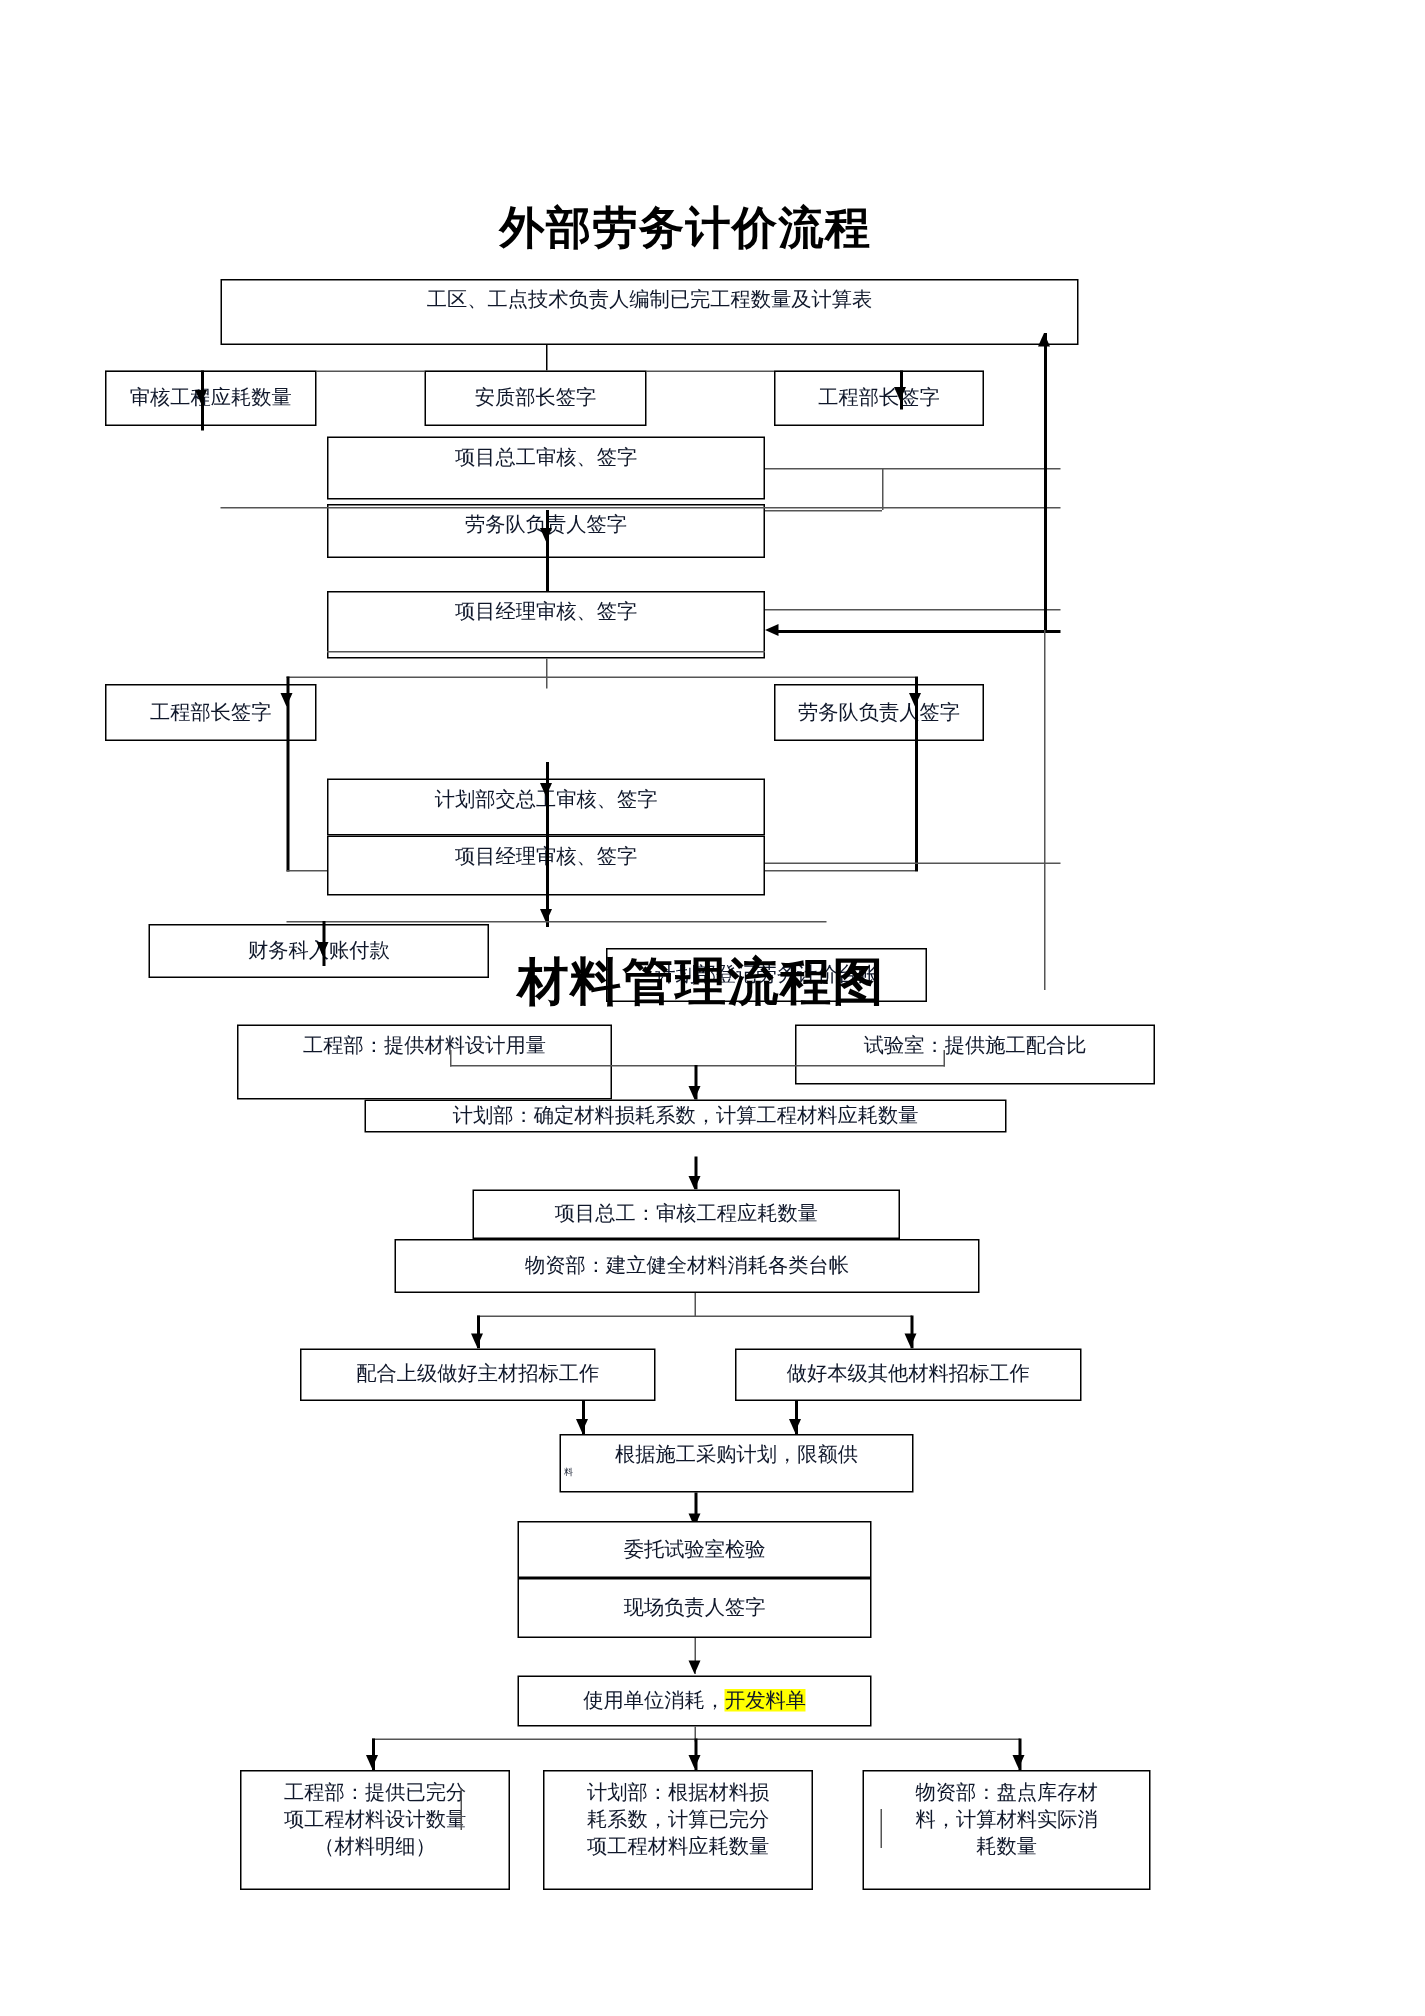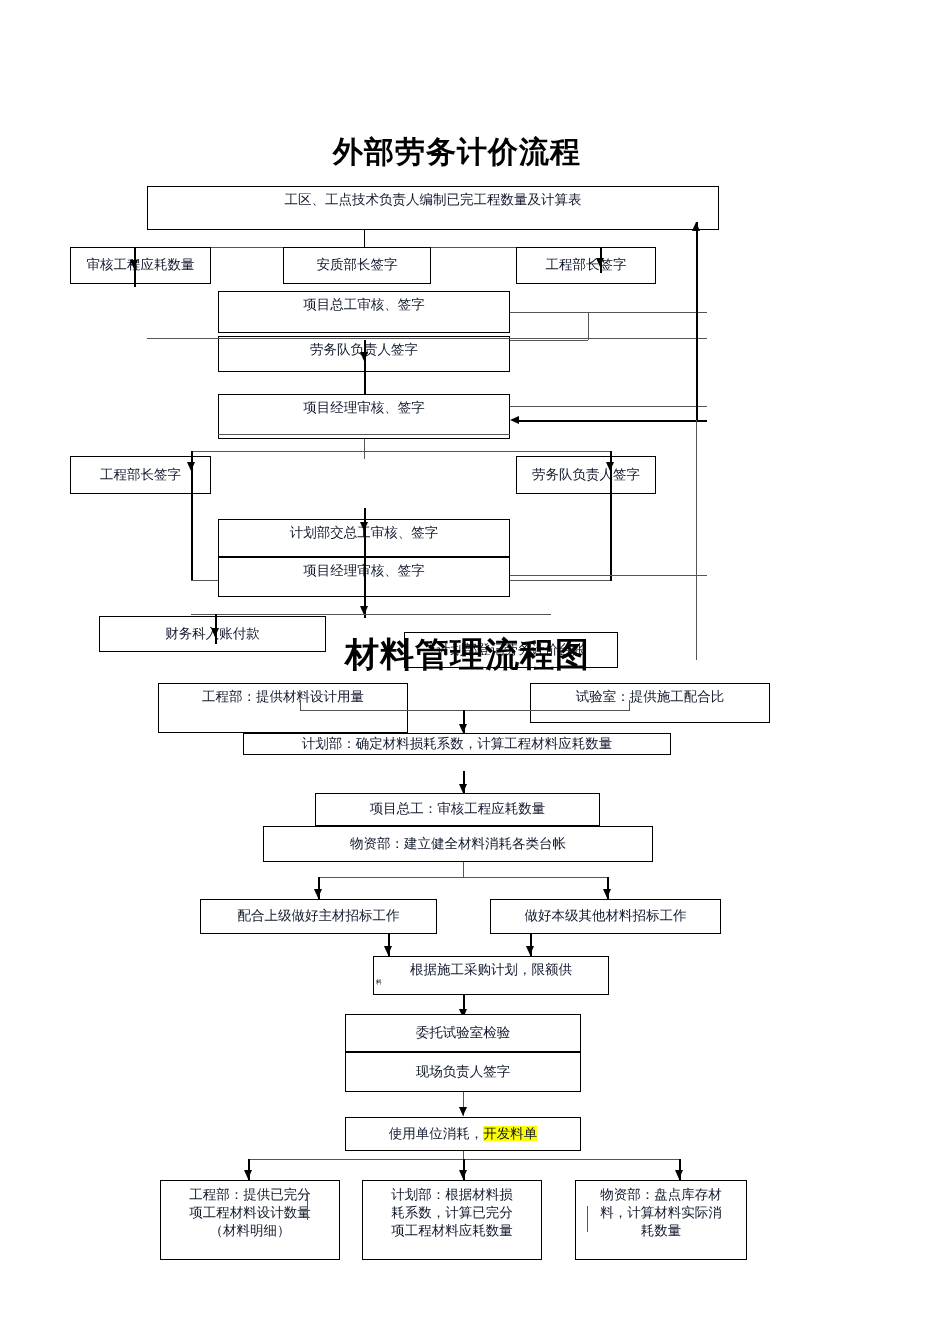--- a/index.html
+++ b/index.html
@@ -261,21 +261,21 @@
   </div>
 
   <div class="box" style="left:362px;top:1180px;width:180px;height:80px;padding-top:5px;">
     <span class="t" style="padding:0;">
       <span>计划部：根据材料损</span><br>
       <span>耗系数，计算已完分</span><br>
       <span>项工程材料应耗数量</span>
     </span>
   </div>
 
-  <div class="box" style="left:575px;top:1180px;width:172px;height:80px;padding-top:5px;">
+  <div class="box" style="left:575px;top:1180px;width:192px;height:80px;padding-top:5px;">
     <span class="t" style="padding:0;">
       <span>物资部：盘点库存材</span><br>
       <span>料，计算材料实际消</span><br>
       <span>耗数量</span>
     </span>
   </div>
 
   <div class="vline thin" style="left:307px;top:1192px;height:28px;"></div>
   <div class="vline thin" style="left:587px;top:1206px;height:26px;"></div>
 

